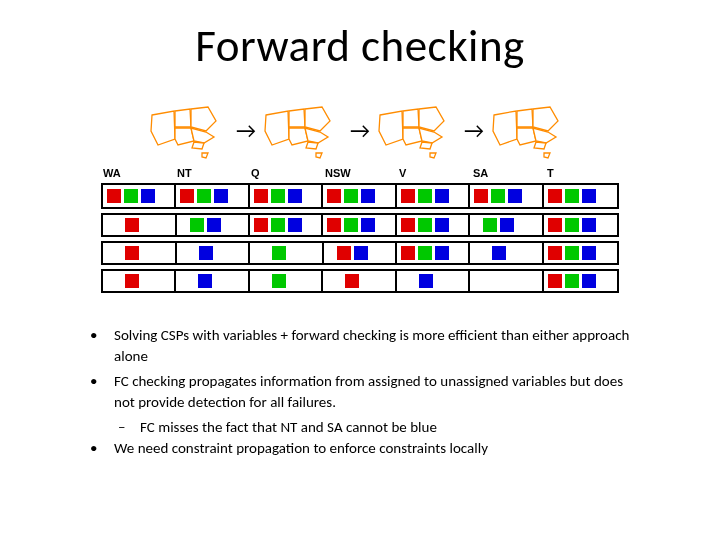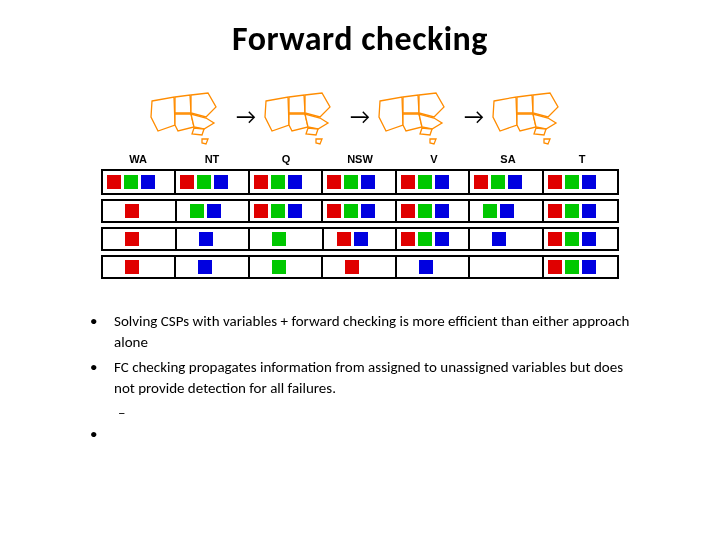--- a/index.html
+++ b/index.html
@@ -1,23 +1,23 @@
 <!DOCTYPE html>
 <html><head>
 <meta charset="utf-8">
 <style>
   * { box-sizing: border-box; margin: 0; padding: 0; }
   body { width: 720px; height: 540px; background: #fff; font-family: Calibri, Arial, sans-serif; color: #000; position: relative; }
-  .title { font-size: 34px; text-align: center; padding-top: 18px; font-weight: 700; letter-spacing: 0.5px; }
+  .title { font-size: 45px; text-align: center; padding-top: 18px; font-weight: 400; letter-spacing: 0.5px; }
   .maps-row { display: flex; justify-content: center; align-items: center; gap: 6px; margin-top: 28px; }
   .map { width: 82px; height: 58px; position: relative; }
   .arrow { font-size: 22px; color: #000; }
   .landmass { stroke: #ff8c00; stroke-width: 1.3; fill: #fff; }
   .headers-row { display: flex; justify-content: center; margin-top: 8px; }
-  .hdr { width: 70px; text-align: center; font: bold 11px Arial; margin: 0 2px; }
+  .hdr { width: 70px; font: bold 11px Arial; margin: 0 2px; }
   .table-wrap { display: flex; flex-direction: column; align-items: center; margin-top: 4px; }
   .domain-row { display: flex; border: 2px solid #000; height: 26px; width: 518px; margin-bottom: 4px; }
   .domain-row:nth-child(2) { height: 24px; }
   .domain-row:nth-child(3) { height: 24px; }
   .domain-row:nth-child(4) { height: 24px; }
   .cell { border-right: 2px solid #000; display: flex; align-items: center; gap: 3px; padding: 2px 4px; }
   .cell:last-child { border-right: none; }
   .sq { width: 14px; height: 14px; }
   .R { background: #e00000; }
   .G { background: #00c800; }
@@ -215,18 +215,20 @@
     <li class="b1">
         <span class="dot">•</span>
         <span>Solving CSPs with variables + forward checking is more efficient than either approach alone</span>
       </li>
     <li class="b1">
         <span class="dot">•</span>
         <span>FC checking propagates information from assigned to unassigned variables but does not provide detection for all failures.</span>
       </li>
     <li class="sub">
         <span class="dash">–</span>
+        <span>FC misses the fact that NT and SA cannot be blue</span>
       </li>
     <li class="b1">
         <span class="dot">•</span>
+        <span>We need constraint propagation to enforce constraints locally</span>
       </li>
   </ul>
 </div>
 
 </body></html>

